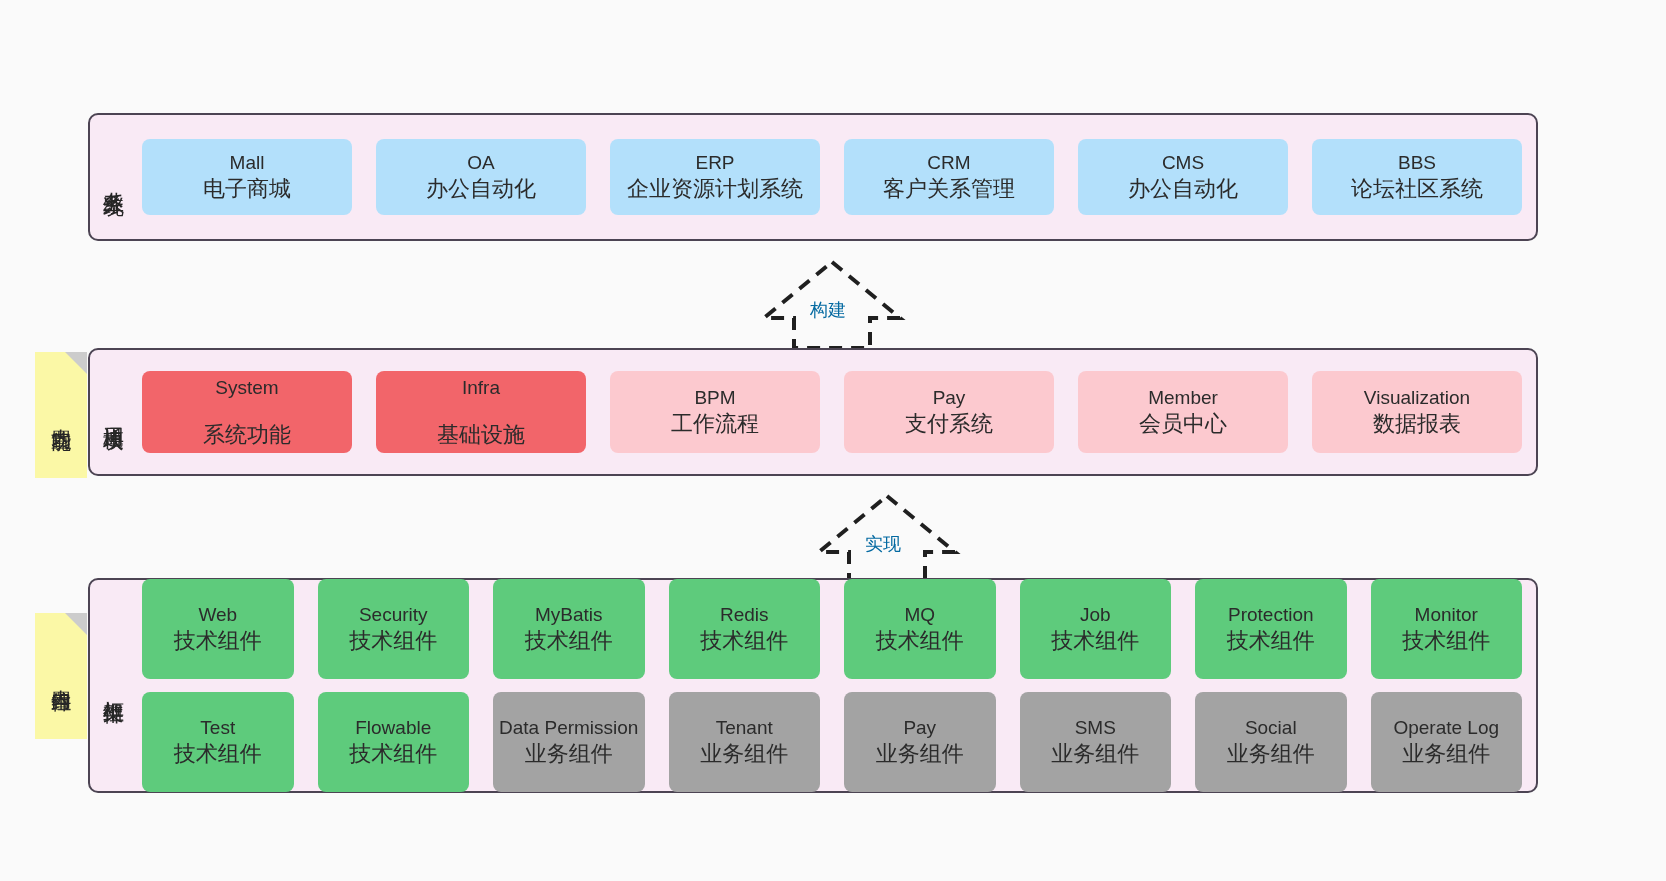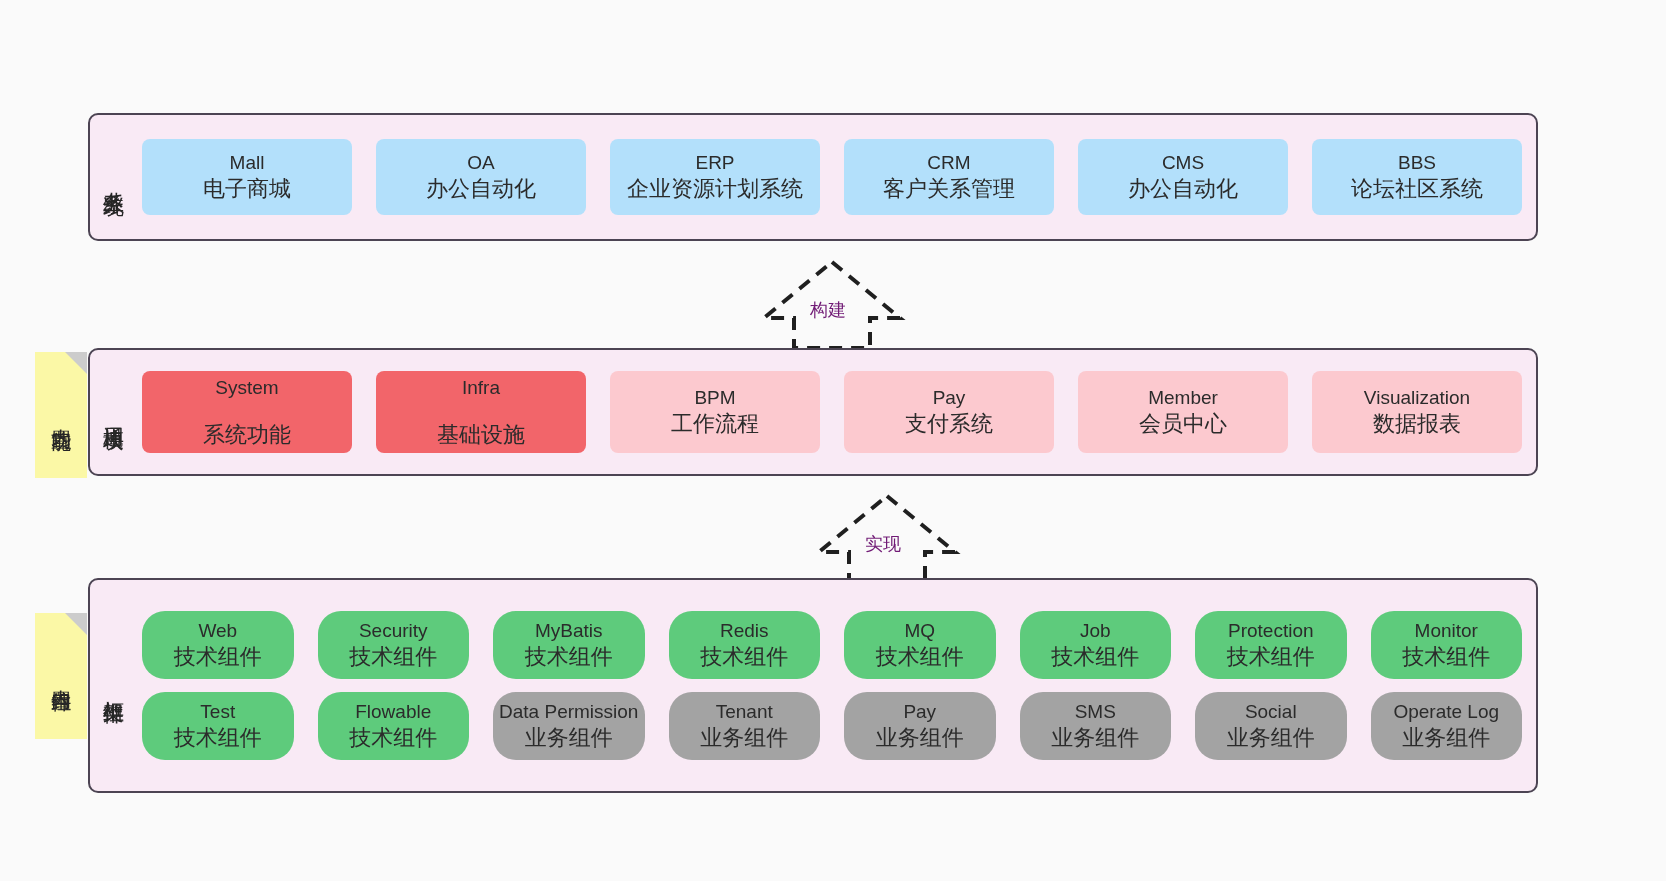--- a/index.html
+++ b/index.html
@@ -79,21 +79,21 @@
     font-size: 19px;
     color: #2b2b2b;
     box-sizing: border-box;
     padding: 4px 6px;
   }
   .node .n-title { font-size: 19px; }
   .node .n-sub   { font-size: 22px; }
 
   .h-business .node { height: 76px; background: #b3e0fb; }
   .h-module   .node { height: 82px; }
-  .h-frame    .node { height: 68px; border-radius: 23px; }
+  .h-frame    .node { height: 100px; }
 
   .c-blue        { background: #b3e0fb; justify-content: center; }
   .c-red         { background: #f2656a; gap: 21px; }
   .c-pink        { background: #fcc9cf; }
   .c-green       { background: #5ecb7c; }
   .c-lightgreen  { background: #a3a3a3; }
 
   
   .note {
     position: absolute;
@@ -123,21 +123,21 @@
   }
 
   
   .arrow {
     position: absolute;
   }
   .arrow svg { display: block; overflow: visible; }
   .arrow-label {
     position: absolute;
     font-size: 18px;
-    color: #701a75;
+    color: #0369a1;
     background: #fafafa;
     padding: 0 2px;
     white-space: nowrap;
     user-select: none;
   }
 </style>
 </head>
 <body>
 
 <div id="canvas">

